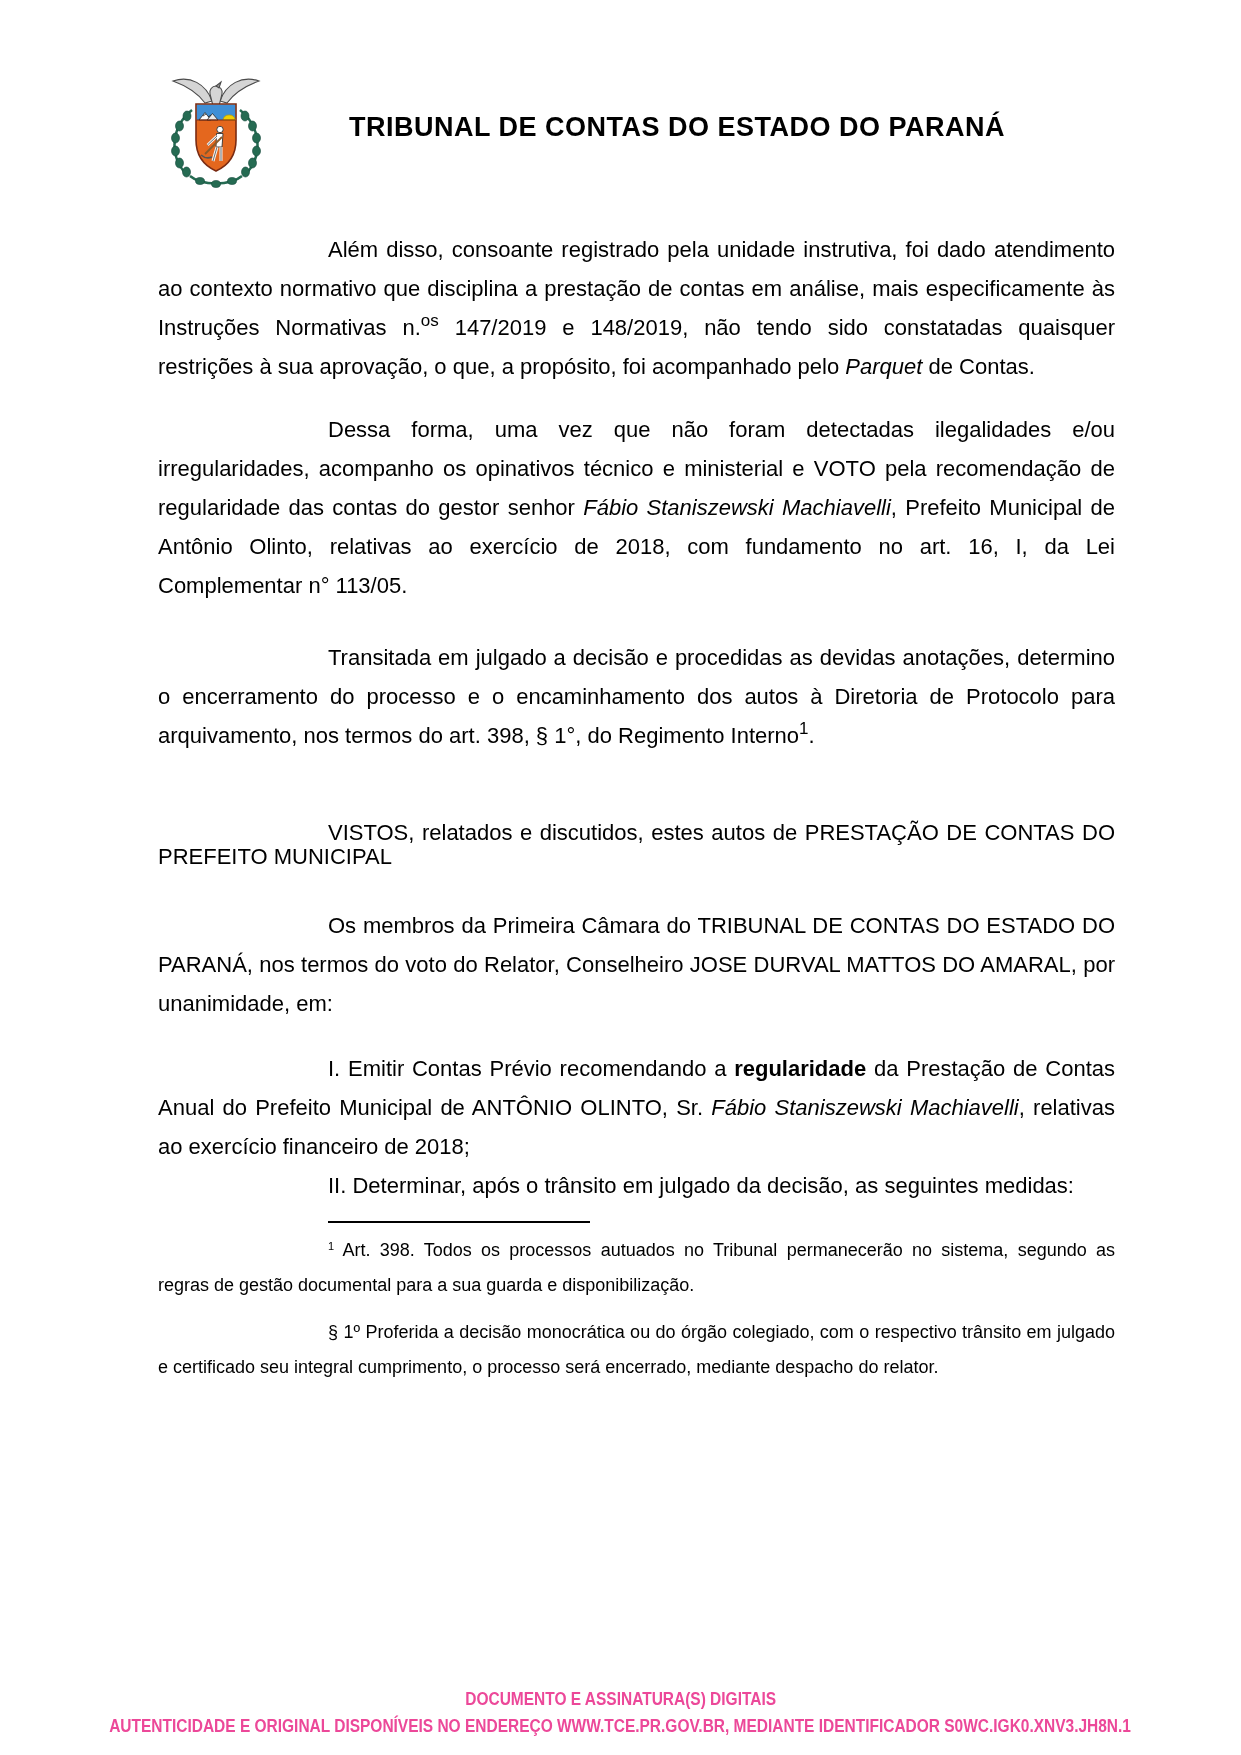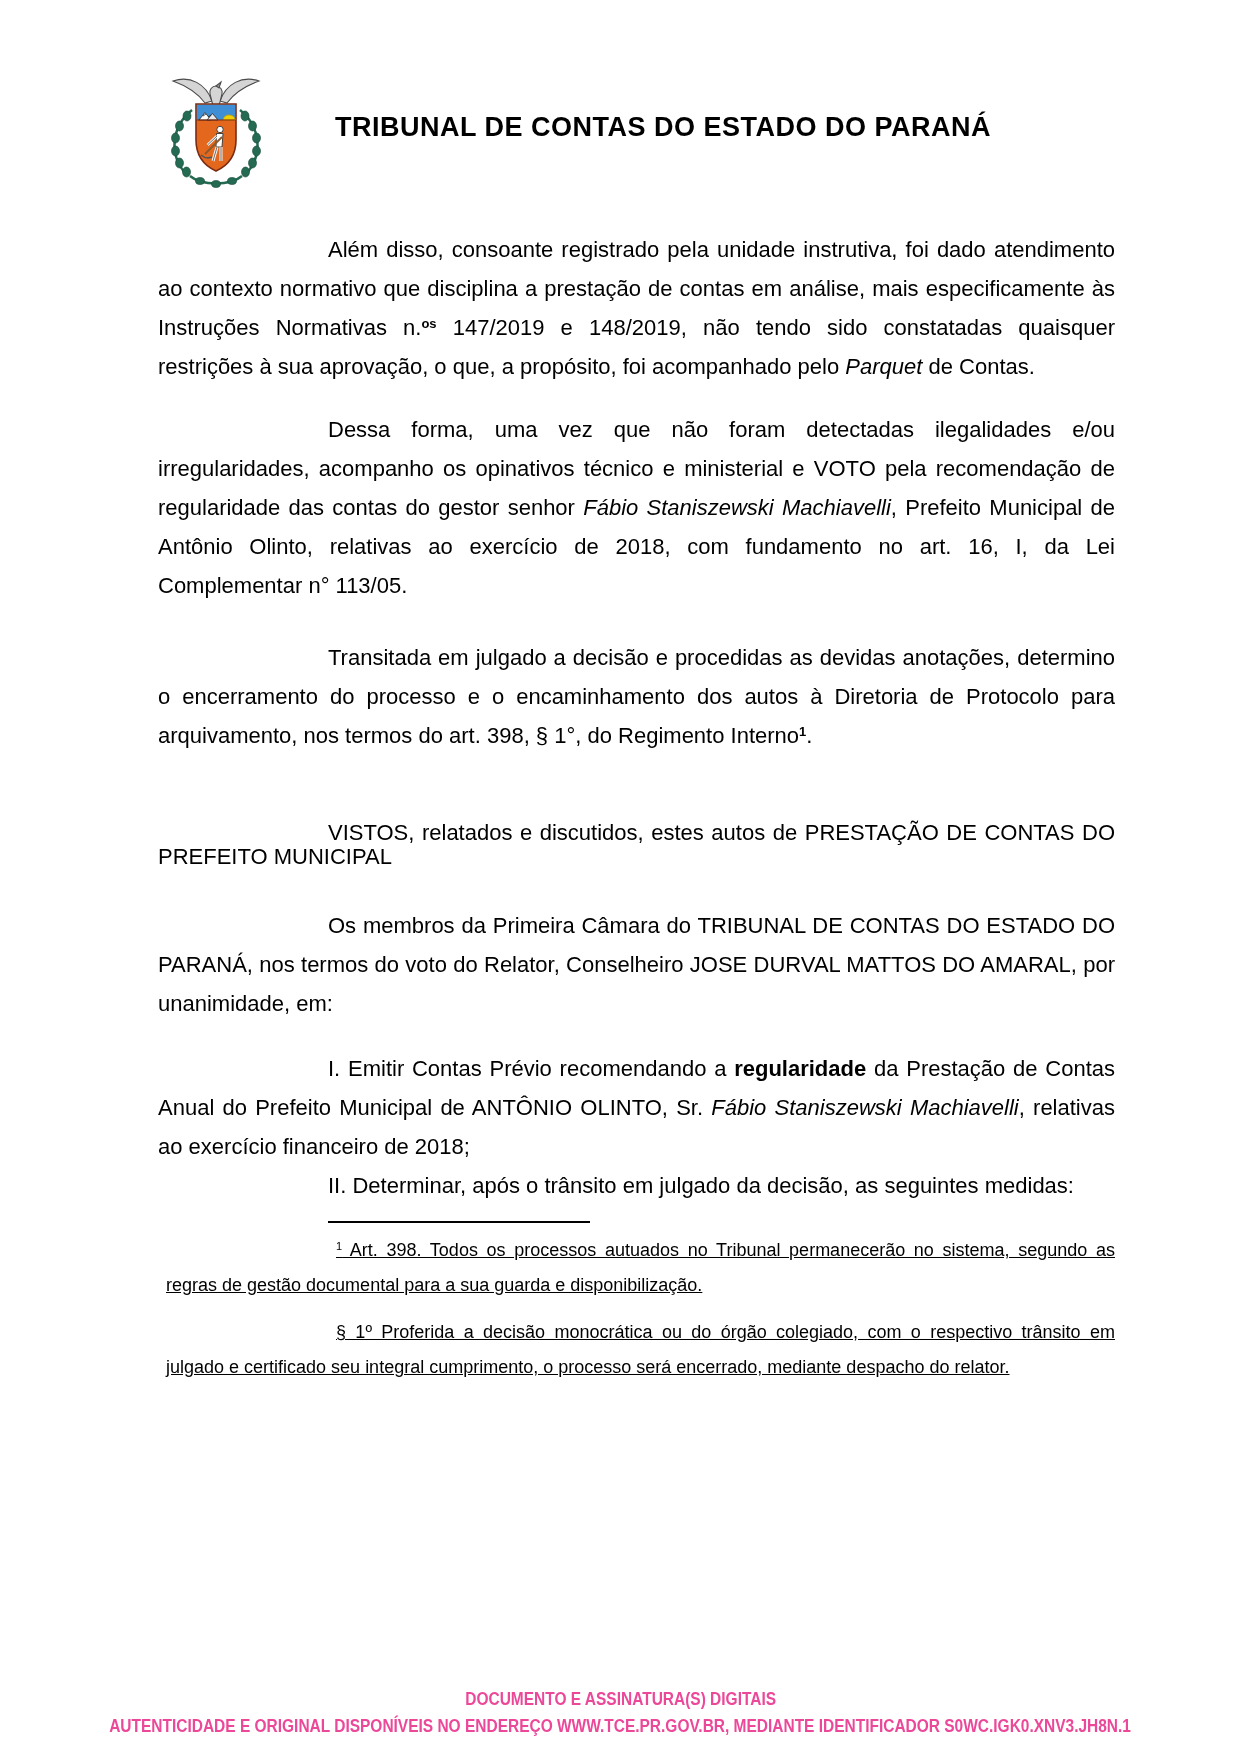--- a/index.html
+++ b/index.html
@@ -8,48 +8,48 @@
     width:1241px;height:1755px;
     background:#ffffff;
     font-family:"Liberation Sans",sans-serif;
     color:#000;
     overflow:hidden;
   }
   
   .header{position:absolute;left:0;top:0;width:100%;height:210px;}
   .logo{position:absolute;left:162px;top:74px;width:108px;height:122px;}
   .doc-title{
-    position:absolute;left:335px;top:112px;
+    position:absolute;left:349px;top:112px;
     font-size:27px;font-weight:bold;letter-spacing:.5px;
     white-space:nowrap;
   }
   
   .content{position:absolute;left:158px;top:230px;width:957px;}
   .bp{
     margin:0;font-size:22px;line-height:39px;
     text-align:justify;text-indent:170px;
   }
-  .bp sup{font-size:13px;position:relative;top:-0.55em;vertical-align:baseline;line-height:0;font-weight:bold;}
+  .bp sup{font-size:17px;position:relative;top:-0.55em;vertical-align:baseline;line-height:0;}
   .it{font-style:italic;}
   .bd{font-weight:bold;}
   .p1{margin-bottom:24px;}
   .p2{margin-bottom:33px;}
   .h-vistos{margin-top:66px;font-weight:normal;line-height:24px;}
   .h-acordam{margin-top:42px;font-weight:bold;line-height:33px;}
   .p4{margin-top:37px;}
   .p5{margin-top:26px;}
   .p6{}
   
   .fn-sep{
     margin:16px 0 0 170px;width:262px;height:0;
     border:none;border-top:2px solid #000;
   }
   .fn{
-    margin:10px 0 0 8px;font-size:18px;line-height:35px;
-    text-align:justify;text-indent:170px;text-decoration:underline;
+    margin:10px 0 0 0;font-size:18px;line-height:35px;
+    text-align:justify;text-indent:170px;
   }
   .fn2{margin-top:12px;}
   .fn sup{font-size:11px;position:relative;top:-0.55em;vertical-align:baseline;line-height:0;}
   
   .footer{
     position:absolute;left:0;top:1686px;width:100%;
     text-align:center;color:#ec4899;font-weight:bold;
     font-size:18px;line-height:27px;
   }
   .footer-line{display:block;}

